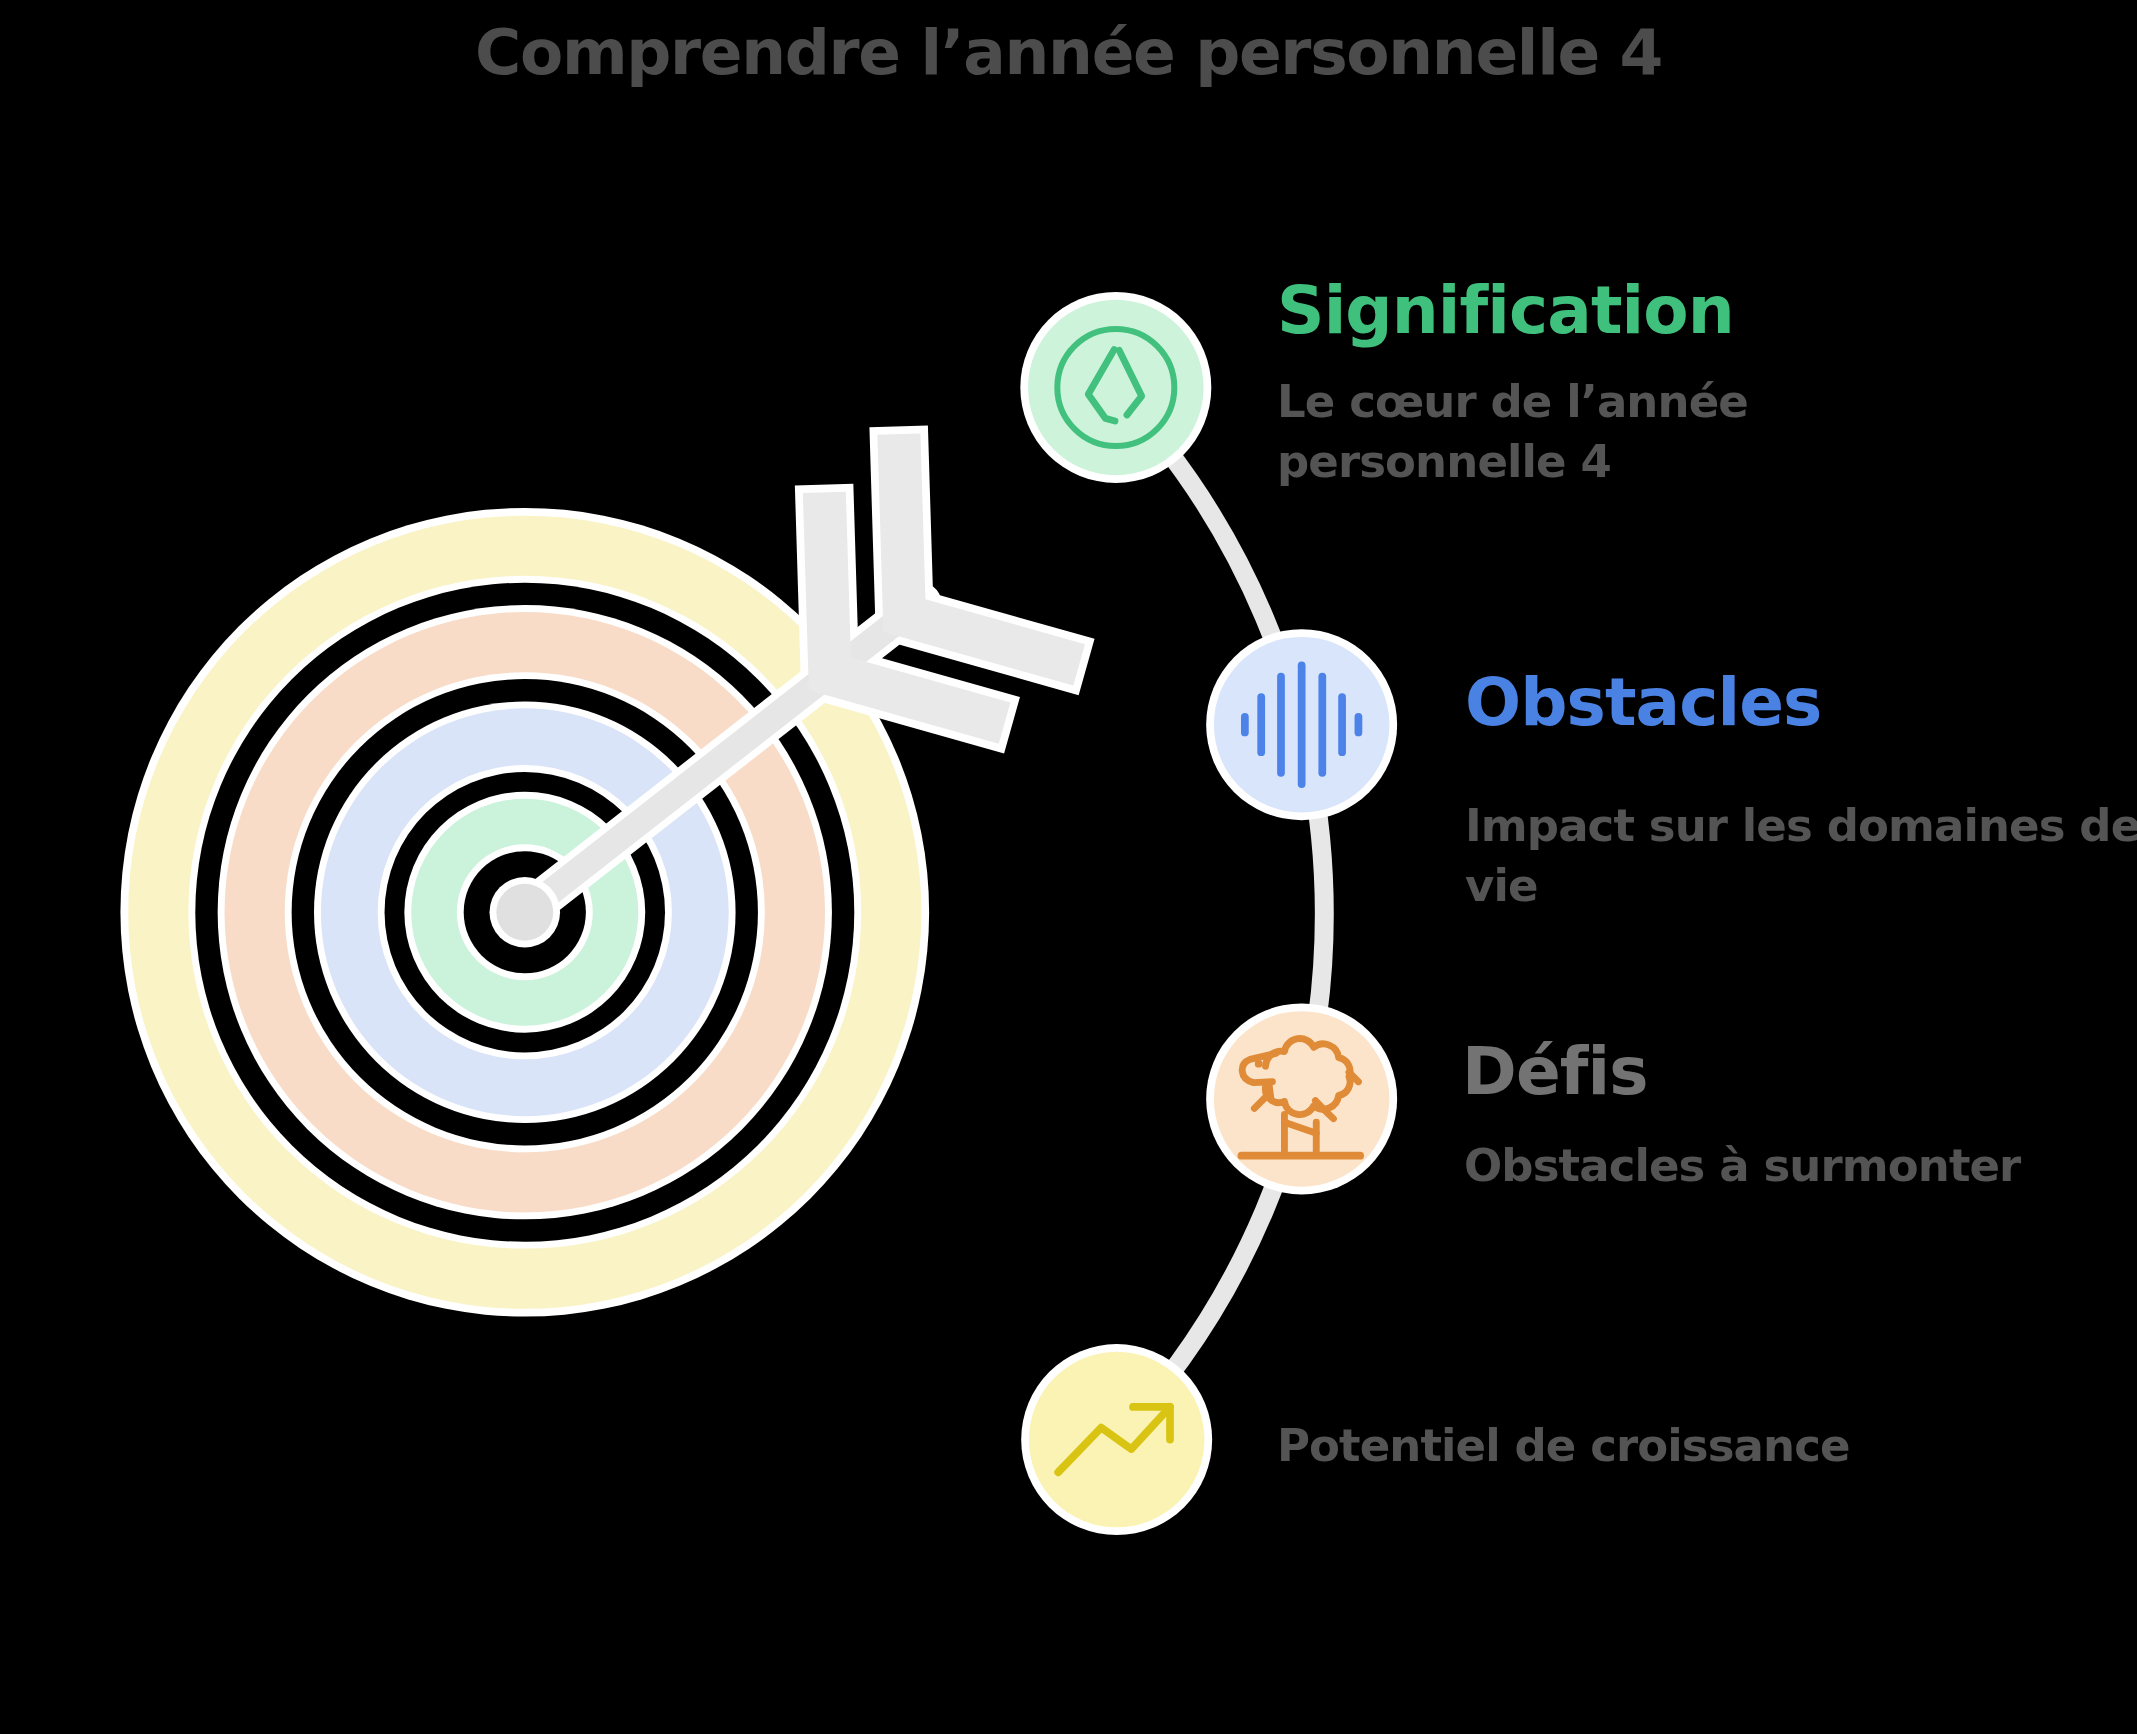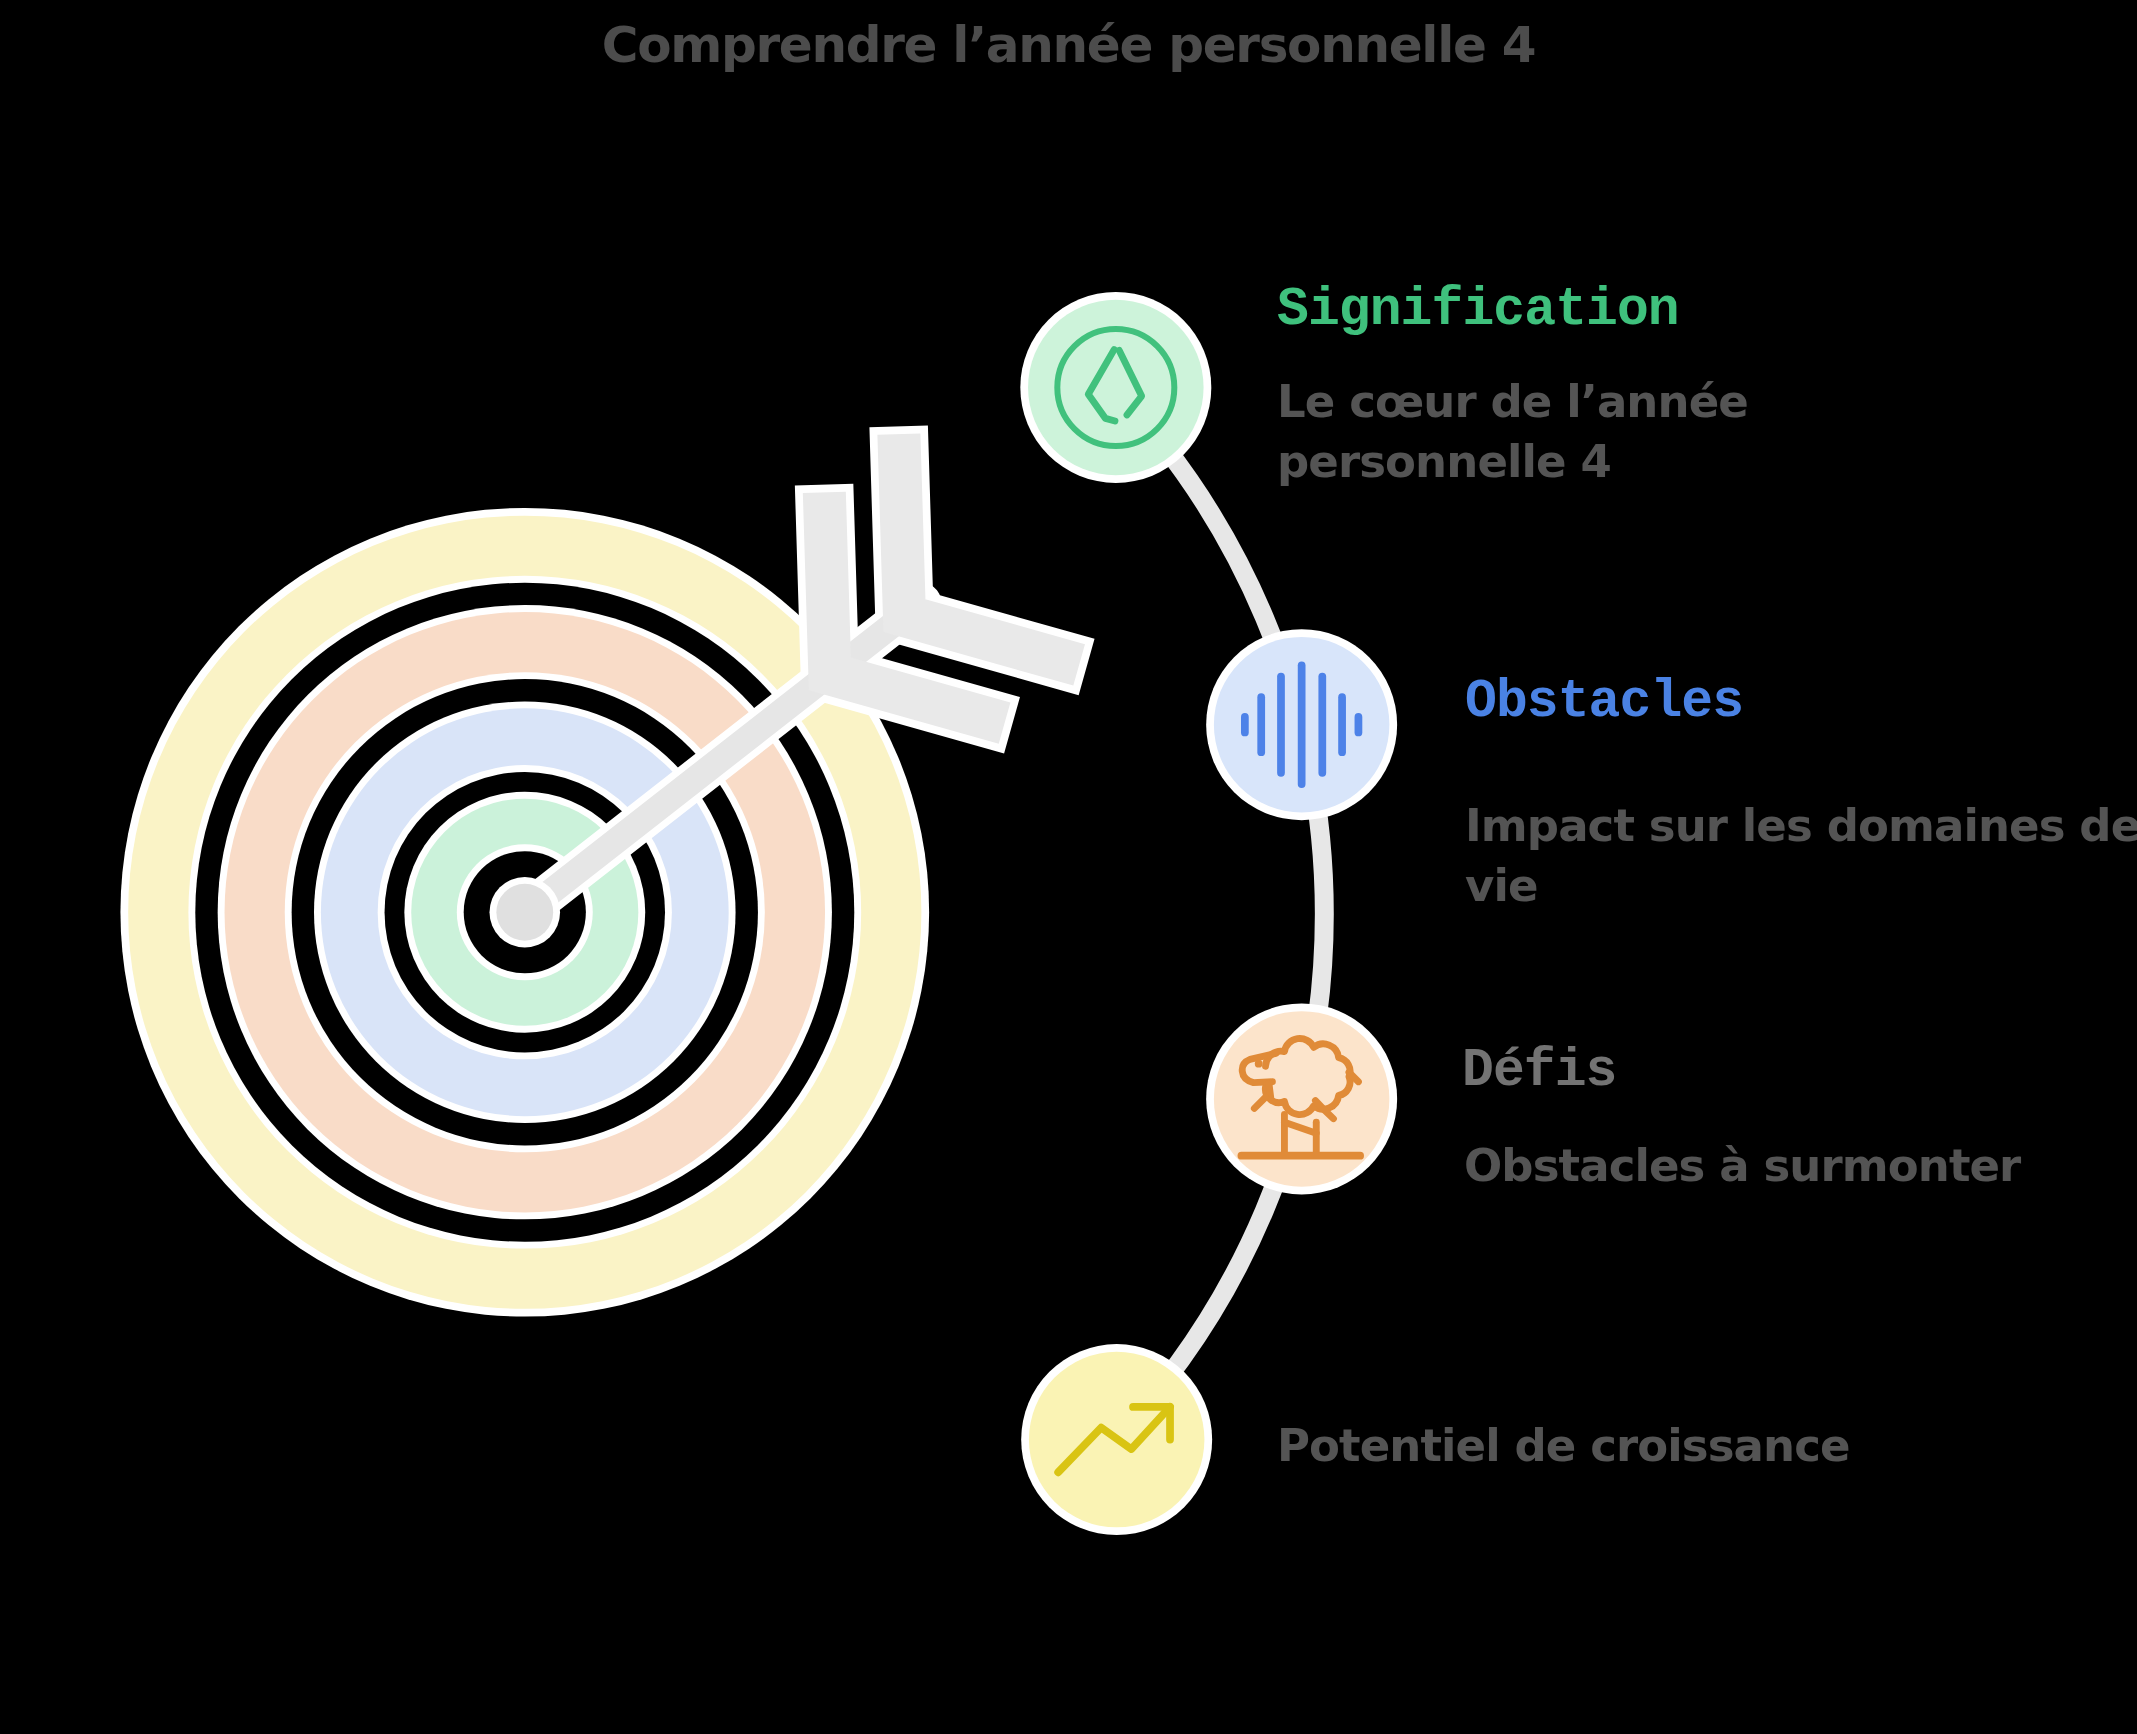--- a/index.html
+++ b/index.html
@@ -20,34 +20,33 @@
     inset: 0;
     width: 2137px;
     height: 1735px;
   }
   .main-title {
     position: absolute;
     top: 15.5px;
     left: 0;
     width: 2137px;
     text-align: center;
-    font-size: 50px;
+    font-size: 63px;
     font-weight: bold;
     letter-spacing: -1.3px;
     color: #4c4c4c;
     white-space: nowrap;
   }
   .item-title {
     position: absolute;
-    font-size: 53px;
+    font-size: 66px;
     font-weight: bold;
     letter-spacing: -0.9px;
     line-height: 53px;
     white-space: nowrap;
-    font-family: Liberation Mono, monospace;
   }
   .item-desc {
     position: absolute;
     font-size: 45px;
     font-weight: bold;
     letter-spacing: -0.9px;
     line-height: 60px;
     color: #545454;
   }
   .t-green  { color: #3fc17d; }

